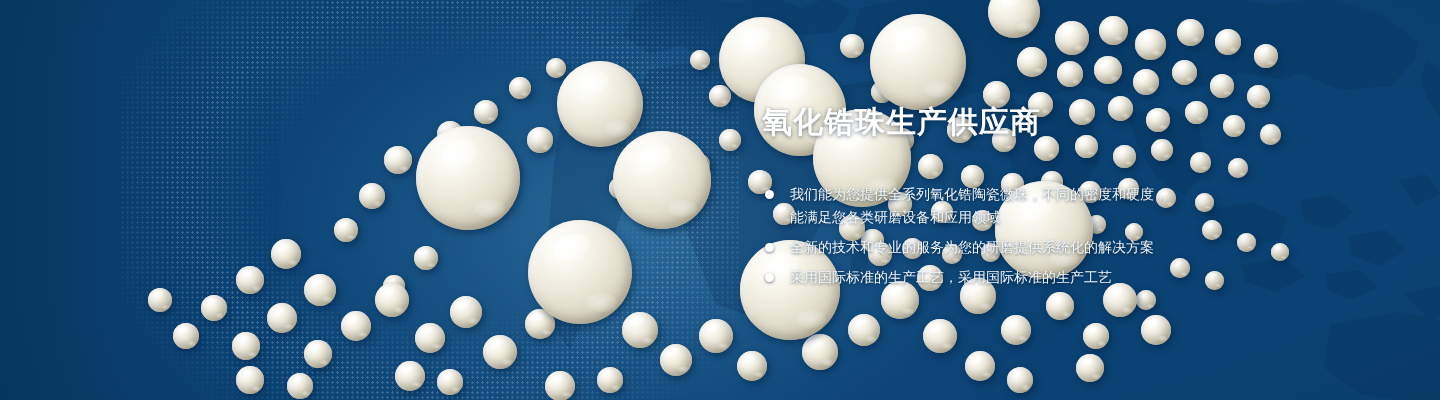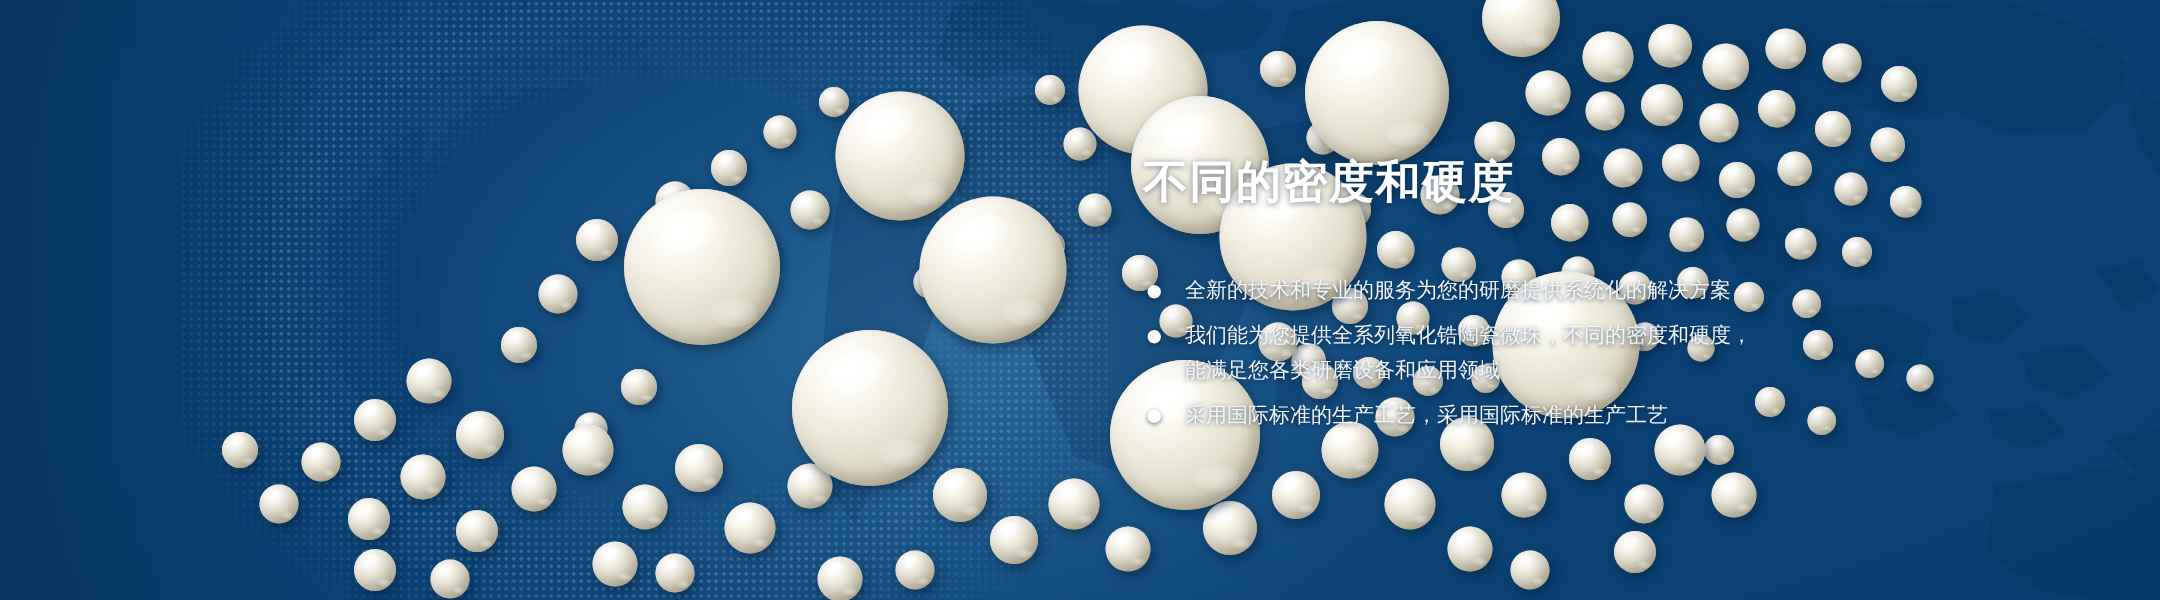--- a/index.html
+++ b/index.html
@@ -369,32 +369,32 @@
       <div class="bead" style="left: 870px; top: 14px; width: 96px; height: 96px;"></div>
       <div class="bead" style="left: 613px; top: 131px; width: 98px; height: 98px;"></div>
       <div class="bead" style="left: 813px; top: 109px; width: 98px; height: 98px;"></div>
       <div class="bead" style="left: 995px; top: 181px; width: 98px; height: 98px;"></div>
       <div class="bead" style="left: 740px; top: 240px; width: 100px; height: 100px;"></div>
       <div class="bead" style="left: 416px; top: 126px; width: 104px; height: 104px;"></div>
       <div class="bead" style="left: 528px; top: 220px; width: 104px; height: 104px;"></div>
     </div>
 
   <div class="text-block">
-    <h1 class="headline">不同的密度和硬度</h1>
+    <h1 class="headline">氧化锆珠生产供应商</h1>
 
     <ul class="bullets">
-      <li class="bullet-row">
-        <span class="bullet-dot"></span>
-        <span>全新的技术和专业的服务为您的研磨提供系统化的解决方案</span>
-      </li>
       <li class="bullet-row">
         <span class="bullet-dot"></span>
         <span>我们能为您提供全系列氧化锆陶瓷微珠，不同的密度和硬度，</span>
         <span class="bullet-line2">能满足您各类研磨设备和应用领域</span>
       </li>
       <li class="bullet-row">
         <span class="bullet-dot"></span>
+        <span>全新的技术和专业的服务为您的研磨提供系统化的解决方案</span>
+      </li>
+      <li class="bullet-row">
+        <span class="bullet-dot"></span>
         <span>采用国际标准的生产工艺，采用国际标准的生产工艺</span>
       </li>
     </ul>
   </div>
 
 </div>
 
 </body></html>

